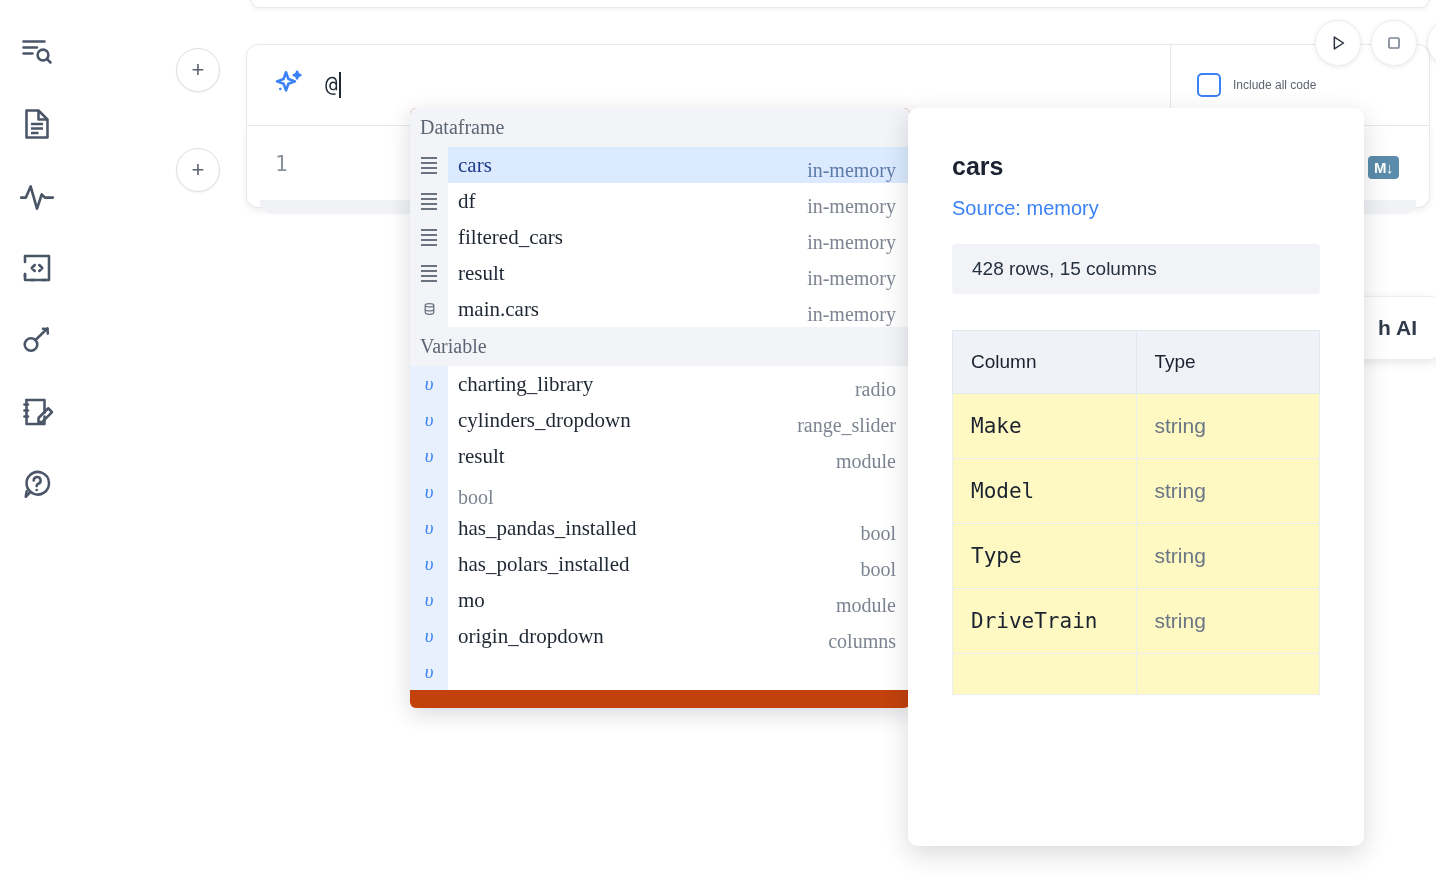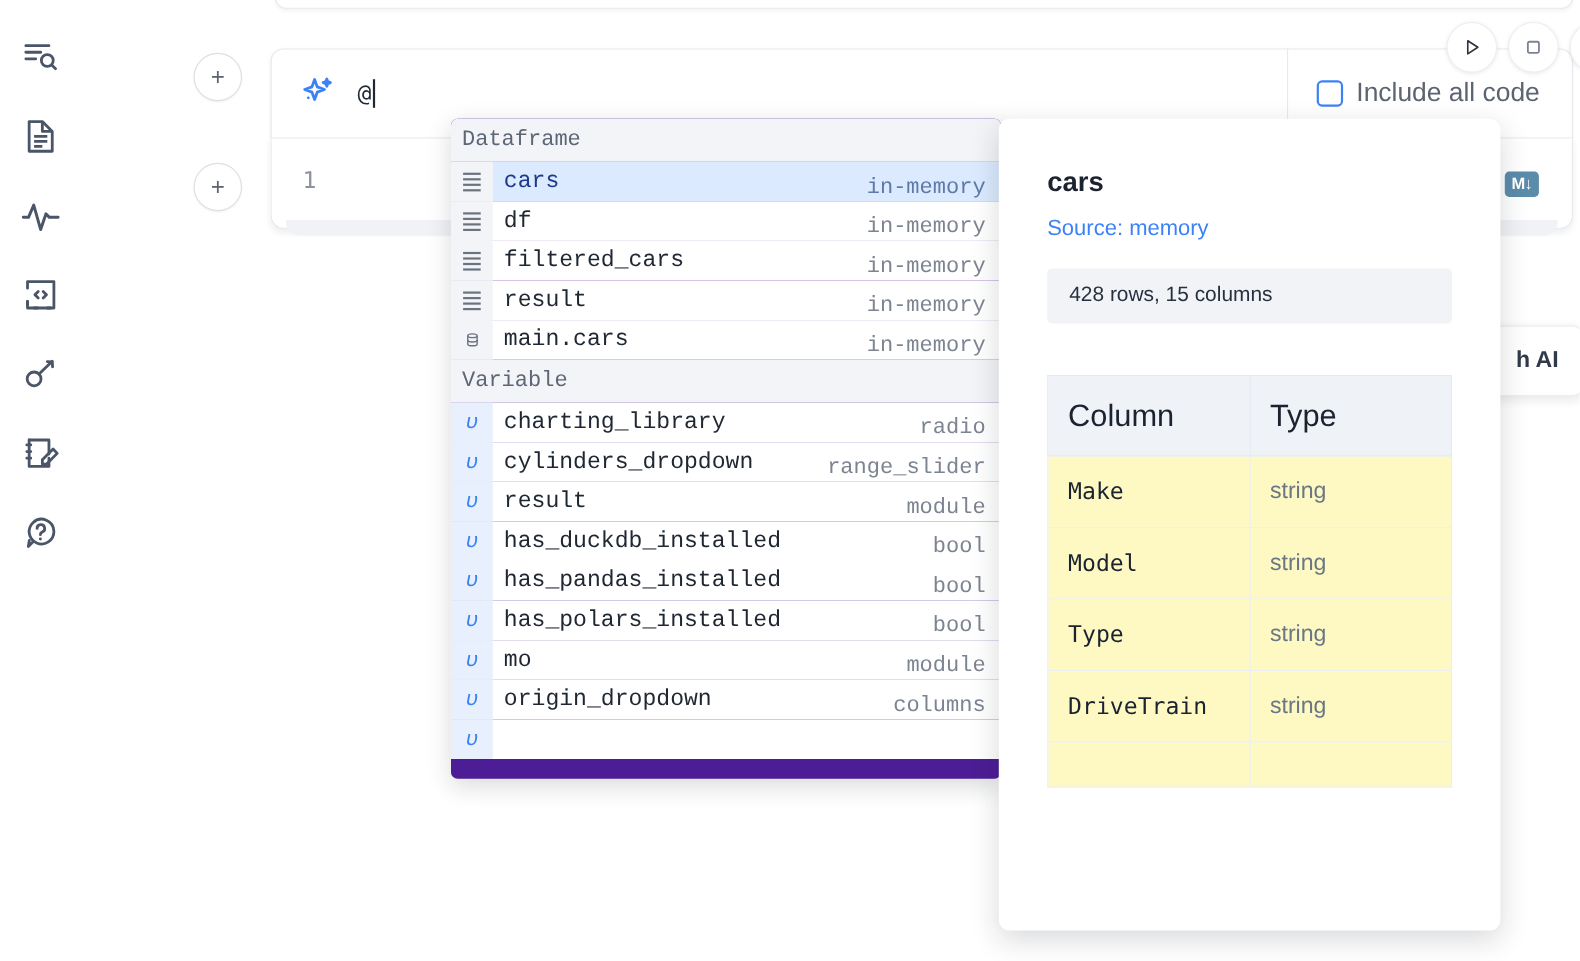--- a/index.html
+++ b/index.html
@@ -96,21 +96,21 @@
     display: flex; align-items: center;
     padding-left: 26px;
   }
   .chk-row { display: flex; align-items: center; gap: 12px; cursor: pointer; }
   .chk {
     width: 24px; height: 24px;
     border: 2px solid #3b82f6;
     border-radius: 5px;
     background: #fff;
   }
-  .chk-lbl { font-size: 24px; color: #5b6470; }
+  .chk-lbl { font-size: 12px; color: #5b6470; }
 
   
   .ctrl {
     position: absolute; top: 20px;
     width: 46px; height: 46px;
     border-radius: 50%;
     background: #fff;
     border: 1px solid #eceef2;
     box-shadow: 0 1px 4px rgba(20,25,40,.10);
     display: flex; align-items: center; justify-content: center;
@@ -166,25 +166,25 @@
     box-shadow: 0 3px 10px rgba(20,25,40,.10);
     display: flex; align-items: center; justify-content: flex-end;
     padding-right: 22px;
     font-size: 21px; font-weight: bold; color: #303a4b;
   }
 
   
   .ac {
     position: absolute; left: 336px; top: 108px;
     width: 500px; height: 600px;
-    background: #4c1d95;
+    background: #c2410c;
     border-radius: 6px;
     box-shadow: 0 6px 22px rgba(20,25,40,.16);
     overflow: hidden;
-    font-family: Liberation Mono, monospace;
+    font-family: Liberation Serif, serif;
   }
   .ac-group {
     background: #f3f4f7;
     color: #5d6675;
     font-size: 20px;
     padding: 6px 0 6px 10px;
     line-height: 1.35;
   }
   .ac-item {
     display: flex; align-items: center;
@@ -227,28 +227,28 @@
     padding: 44px 44px 0 44px;
   }
   .pv-title { font-size: 25px; font-weight: bold; color: #1b2230; margin: 0 0 16px 0; }
   .pv-src { font-size: 20px; color: #3b82f6; margin-bottom: 24px; }
   .pv-badge {
     background: #f1f3f7;
     border-radius: 4px;
     padding: 14px 20px;
     font-size: 19px;
     color: #27303f;
-    margin-bottom: 47px;
+    margin-bottom: 36px;
   }
   .pv-table { width: 368px; border-collapse: collapse; table-layout: fixed; }
   .pv-table th {
     background: #eff2f7;
     text-align: left;
     font-weight: normal;
-    font-size: 28px;
+    font-size: 19px;
     color: #1b2230;
     padding: 20px 18px;
     border: 1px solid #e4e8ef;
   }
   .pv-table td {
     padding: 20px 18px;
     border: 1px solid #eceff4;
     background: #fef9c3;
     font-size: 21px;
   }
@@ -464,21 +464,20 @@
       <div class="ac-item">
         <span class="ac-gutter var">υ</span>
         <span class="ac-body">
             <span class="ac-name">result</span>
             <span class="ac-kind">module</span>
           </span>
       </div>
       <div class="ac-item">
         <span class="ac-gutter var">υ</span>
         <span class="ac-body">
-            <span class="ac-name">has_duckdb_installed</span>
             <span class="ac-kind">bool</span>
           </span>
       </div>
       <div class="ac-item">
         <span class="ac-gutter var">υ</span>
         <span class="ac-body">
             <span class="ac-name">has_pandas_installed</span>
             <span class="ac-kind">bool</span>
           </span>
       </div>

